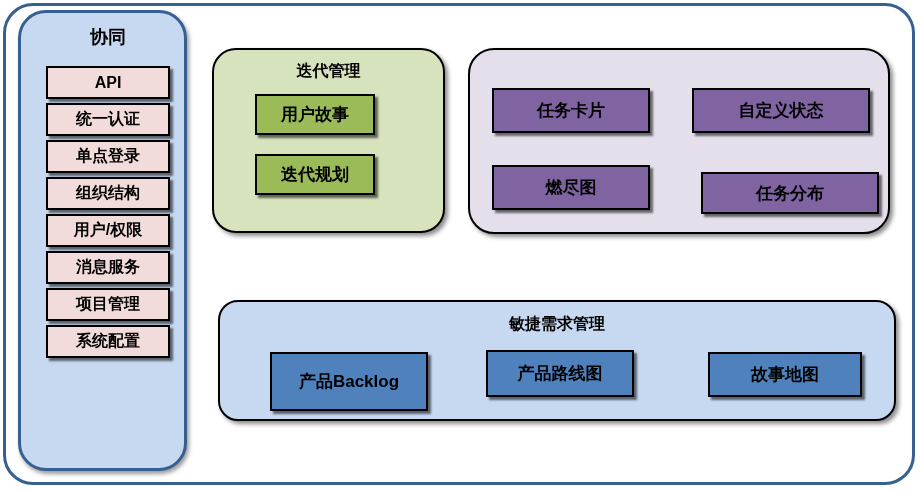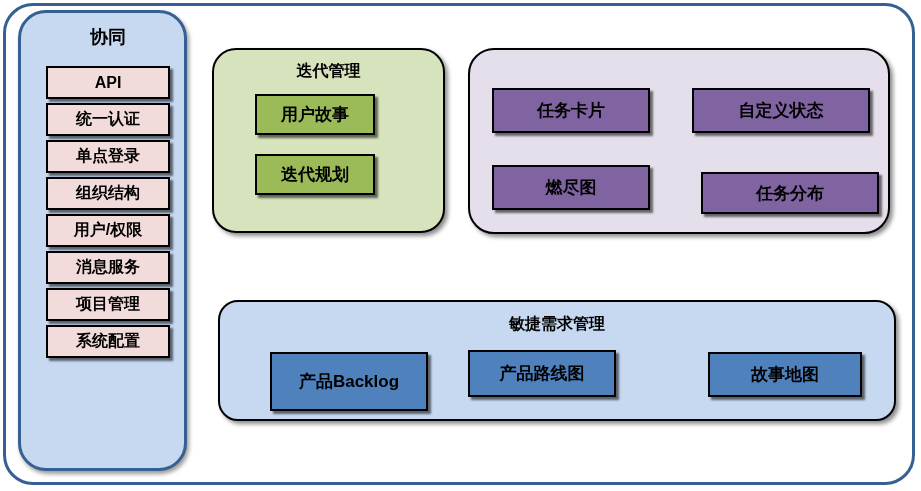--- a/index.html
+++ b/index.html
@@ -118,21 +118,21 @@
     background: #C6D9F1;
     border-radius: 20px;
   }
   .bottom-panel .panel-title { margin-top: 12px; }
   .blue-item {
     position: absolute;
     background: #4F81BD;
     font-size: 17px;
   }
   .bi-0 { left: 50px;  top: 50px; width: 158px; height: 59px; }
-  .bi-1 { left: 248px; top: 48px; width: 148px; height: 47px; }
+  .bi-1 { left: 266px; top: 48px; width: 148px; height: 47px; }
   .bi-2 { left: 488px; top: 50px; width: 154px; height: 45px; }
 </style>
 </head>
 <body>
 
 <div class="canvas">
 
   <div class="frame"></div>
 
   <div class="sidebar">

